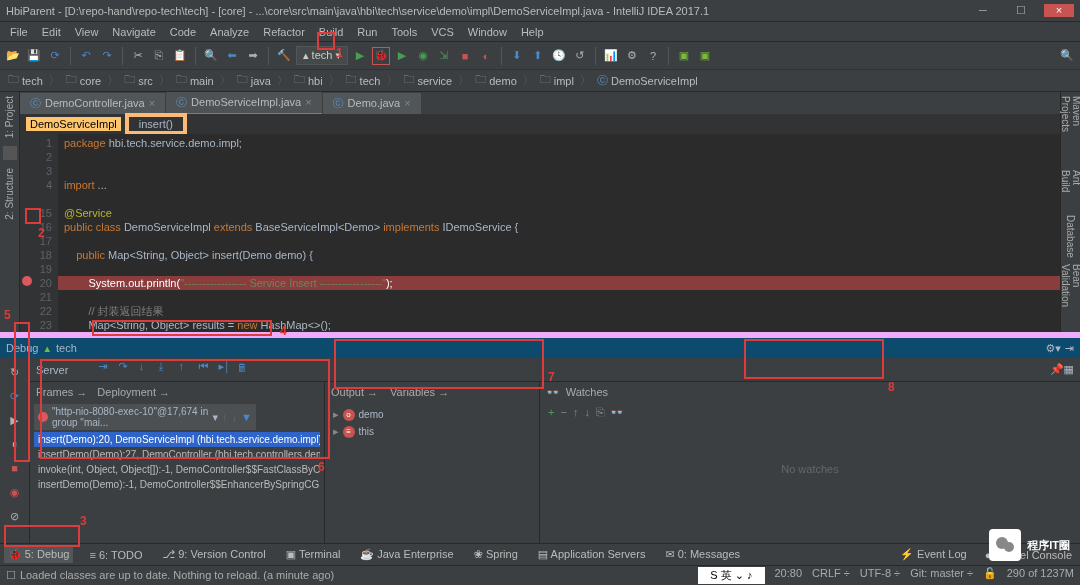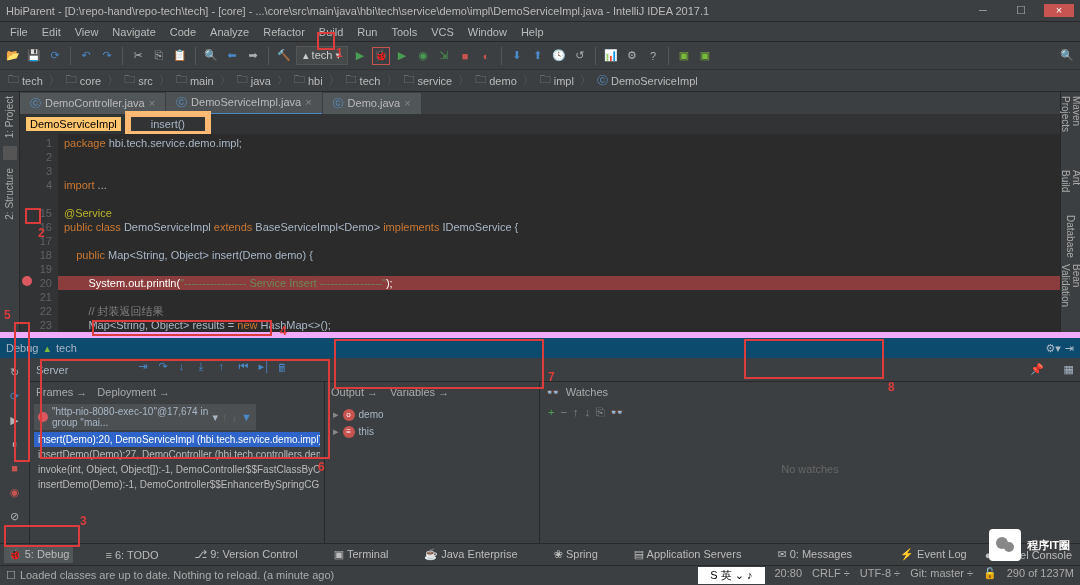--- a/index.html
+++ b/index.html
@@ -35,21 +35,21 @@
 .right-tools span { writing-mode: vertical-rl; color: #aaa; font-size: 10px; }
 
 .editor-wrap { flex: 1; display: flex; flex-direction: column; background: #2b2b2b; }
 .editor-tabs { height: 22px; background: #3c3f41; display: flex; align-items: center; }
 .editor-tab { padding: 3px 10px; background: #515658; color: #bbbbbb; display: flex; align-items: center; gap: 4px; margin-right: 1px; }
 .editor-tab.active { background: #4e5254; border-bottom: 2px solid #4a88c7; }
 .tab-close { color: #888; }
 
 .breadcrumb-bar { height: 20px; background: #313335; display: flex; align-items: center; padding: 0 6px; gap: 4px; }
 .bc-class { background: #ffc66d; color: #000; padding: 1px 4px; }
-.bc-method { border: 6px solid #fdba74; color: #a9b7c6; padding: 1px 20px; }
+.bc-method { border: 4px solid #fdba74; color: #a9b7c6; padding: 1px 10px; }
 
 .code-area { flex: 1; display: flex; background: #2b2b2b; overflow: hidden; position: relative; }
 .gutter { width: 38px; background: #313335; text-align: right; padding: 2px 6px 0 0; color: #606366; line-height: 14px; font-family: "Consolas", monospace; font-size: 10px; }
 .gutter .line { height: 14px; }
 .code { flex: 1; font-family: "Consolas", monospace; font-size: 10px; line-height: 14px; padding-top: 2px; white-space: pre; }
 .code .line { height: 14px; padding-left: 6px; }
 .kw { color: #cc7832; }
 .str { color: #6a8759; }
 .cmt { color: #808080; }
 .ann { color: #bbb529; }
@@ -58,21 +58,21 @@
 .gutter-mark { position: absolute; left: 2px; }
 
 .debug-panel { background: #0c4a6e; border-top: 6px solid #f0abfc; }
 .debug-header { height: 20px; display: flex; align-items: center; padding: 0 6px; justify-content: space-between; }
 .debug-body { display: flex; height: 185px; }
 .debug-left { width: 30px; background: #3c3f41; display: flex; flex-direction: column; align-items: center; gap: 4px; padding-top: 4px; border-right: 1px solid #282828; }
 .debug-left .dicon { width: 20px; height: 20px; display: flex; align-items: center; justify-content: center; color: #afb1b3; }
 .green-play { color: #499c54; }
 
 .debug-content { flex: 1; display: flex; flex-direction: column; }
-.server-bar { height: 24px; background: #3c3f41; display: flex; align-items: center; padding: 0 6px; gap: 20px; border-bottom: 1px solid #282828; }
+.server-bar { height: 24px; background: #3c3f41; display: flex; align-items: center; padding: 0 6px; gap: 0; border-bottom: 1px solid #282828; }
 .server-bar .step-icons { display: flex; gap: 4px; }
 .step-icons span { color: #4a88c7; width: 16px; }
 
 .frames-row { display: flex; flex: 1; }
 .frames-panel { width: 295px; background: #3c3f41; border-right: 1px solid #282828; display: flex; flex-direction: column; }
 .frames-header { height: 20px; display: flex; align-items: center; padding: 0 6px; gap: 10px; font-size: 10px; color: #aaa; }
 .thread-combo { background: #4c5052; padding: 2px 4px; display: flex; align-items: center; gap: 4px; width: 222px; margin: 2px 4px; }
 .thread-bp { background: #db5860; width: 10px; height: 10px; border-radius: 50%; }
 .frames-list { flex: 1; padding: 0 4px; }
 .frame-item { padding: 2px 4px; font-size: 10px; color: #bbbbbb; white-space: nowrap; overflow: hidden; }
@@ -82,21 +82,21 @@
 .output-header { height: 20px; display: flex; align-items: center; padding: 0 6px; gap: 12px; font-size: 10px; color: #aaa; }
 .output-body { padding: 4px 8px; }
 .var-item { display: flex; align-items: center; gap: 4px; padding: 2px 0; font-size: 10px; }
 .var-icon-o { background: #c75450; color: #fff; border-radius: 50%; width: 12px; height: 12px; display: inline-flex; align-items: center; justify-content: center; font-size: 8px; }
 
 .watches-panel { flex: 1; background: #3c3f41; }
 .watches-header { height: 20px; display: flex; align-items: center; padding: 0 6px; gap: 6px; font-size: 10px; color: #aaa; }
 .watches-icons { display: flex; gap: 6px; padding: 4px 8px; }
 .no-watches { text-align: center; color: #666; padding-top: 40px; }
 
-.bottom-tools { height: 22px; background: #3c3f41; display: flex; align-items: center; padding: 0 4px; gap: 28px; border-top: 1px solid #282828; }
+.bottom-tools { height: 22px; background: #3c3f41; display: flex; align-items: center; padding: 0 4px; gap: 12px; border-top: 1px solid #282828; }
 .bottom-tools .tool { color: #bbbbbb; display: flex; align-items: center; gap: 3px; padding: 2px 4px; }
 .bottom-tools .right { margin-left: auto; display: flex; gap: 10px; }
 
 .statusbar { height: 20px; background: #3c3f41; display: flex; align-items: center; padding: 0 6px; justify-content: space-between; border-top: 1px solid #282828; }
 .statusbar .left { color: #aaa; font-size: 10px; display: flex; gap: 4px; }
 .statusbar .right { display: flex; gap: 10px; color: #aaa; font-size: 10px; }
 
 .annotation-red { border: 2px solid #dc3c3c; position: absolute; pointer-events: none; }
 .annotation-num { position: absolute; color: #dc3c3c; font-weight: bold; font-size: 12px; pointer-events: none; }
 

